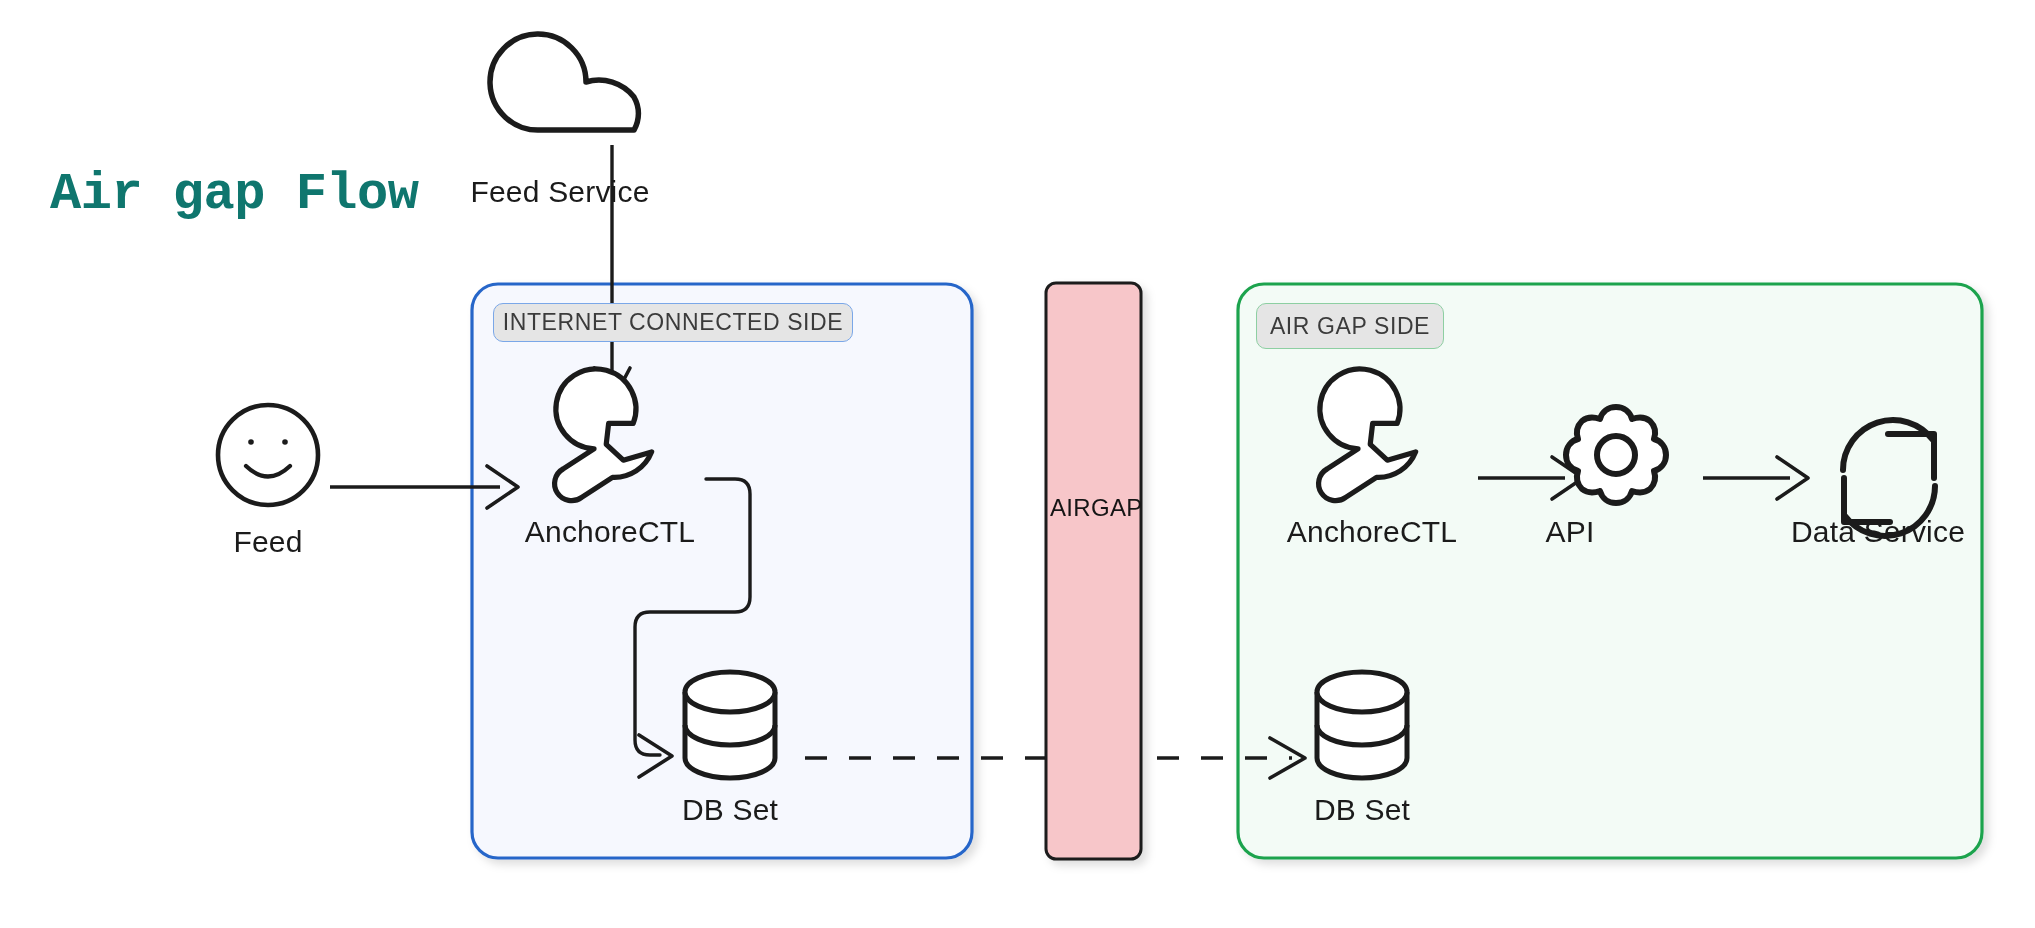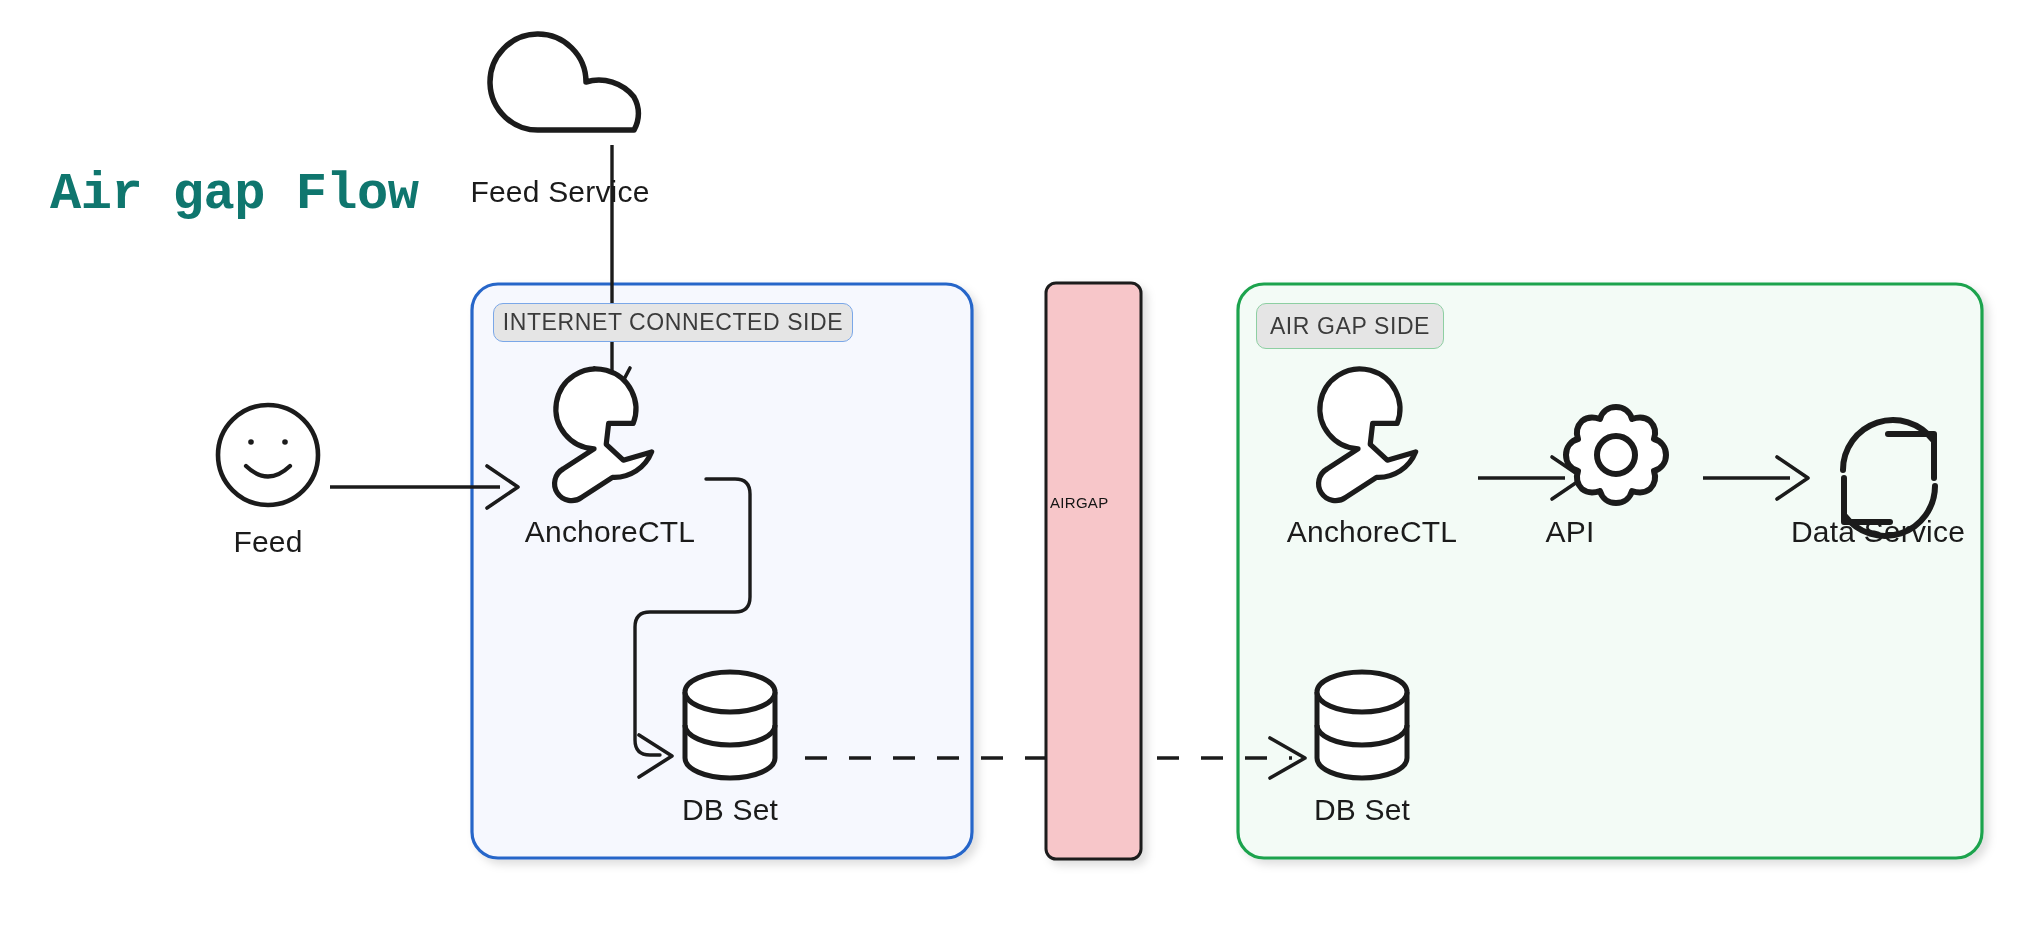--- a/index.html
+++ b/index.html
@@ -51,21 +51,21 @@
     color: #3b3b3b;
     display: flex;
     align-items: center;
     justify-content: center;
     box-sizing: border-box;
   }
   .pill-blue { border: 1.6px solid #7aa7e8; }
   .pill-green { border: 1.6px solid #8dcfa2; }
   .airgap-text {
     position: absolute;
-    font-size: 15px;
+    font-size: 24px;
     color: #151515;
     letter-spacing: 0.3px;
     white-space: nowrap;
   }
 </style>
 </head>
 <body>
 
 <div id="canvas">
 

